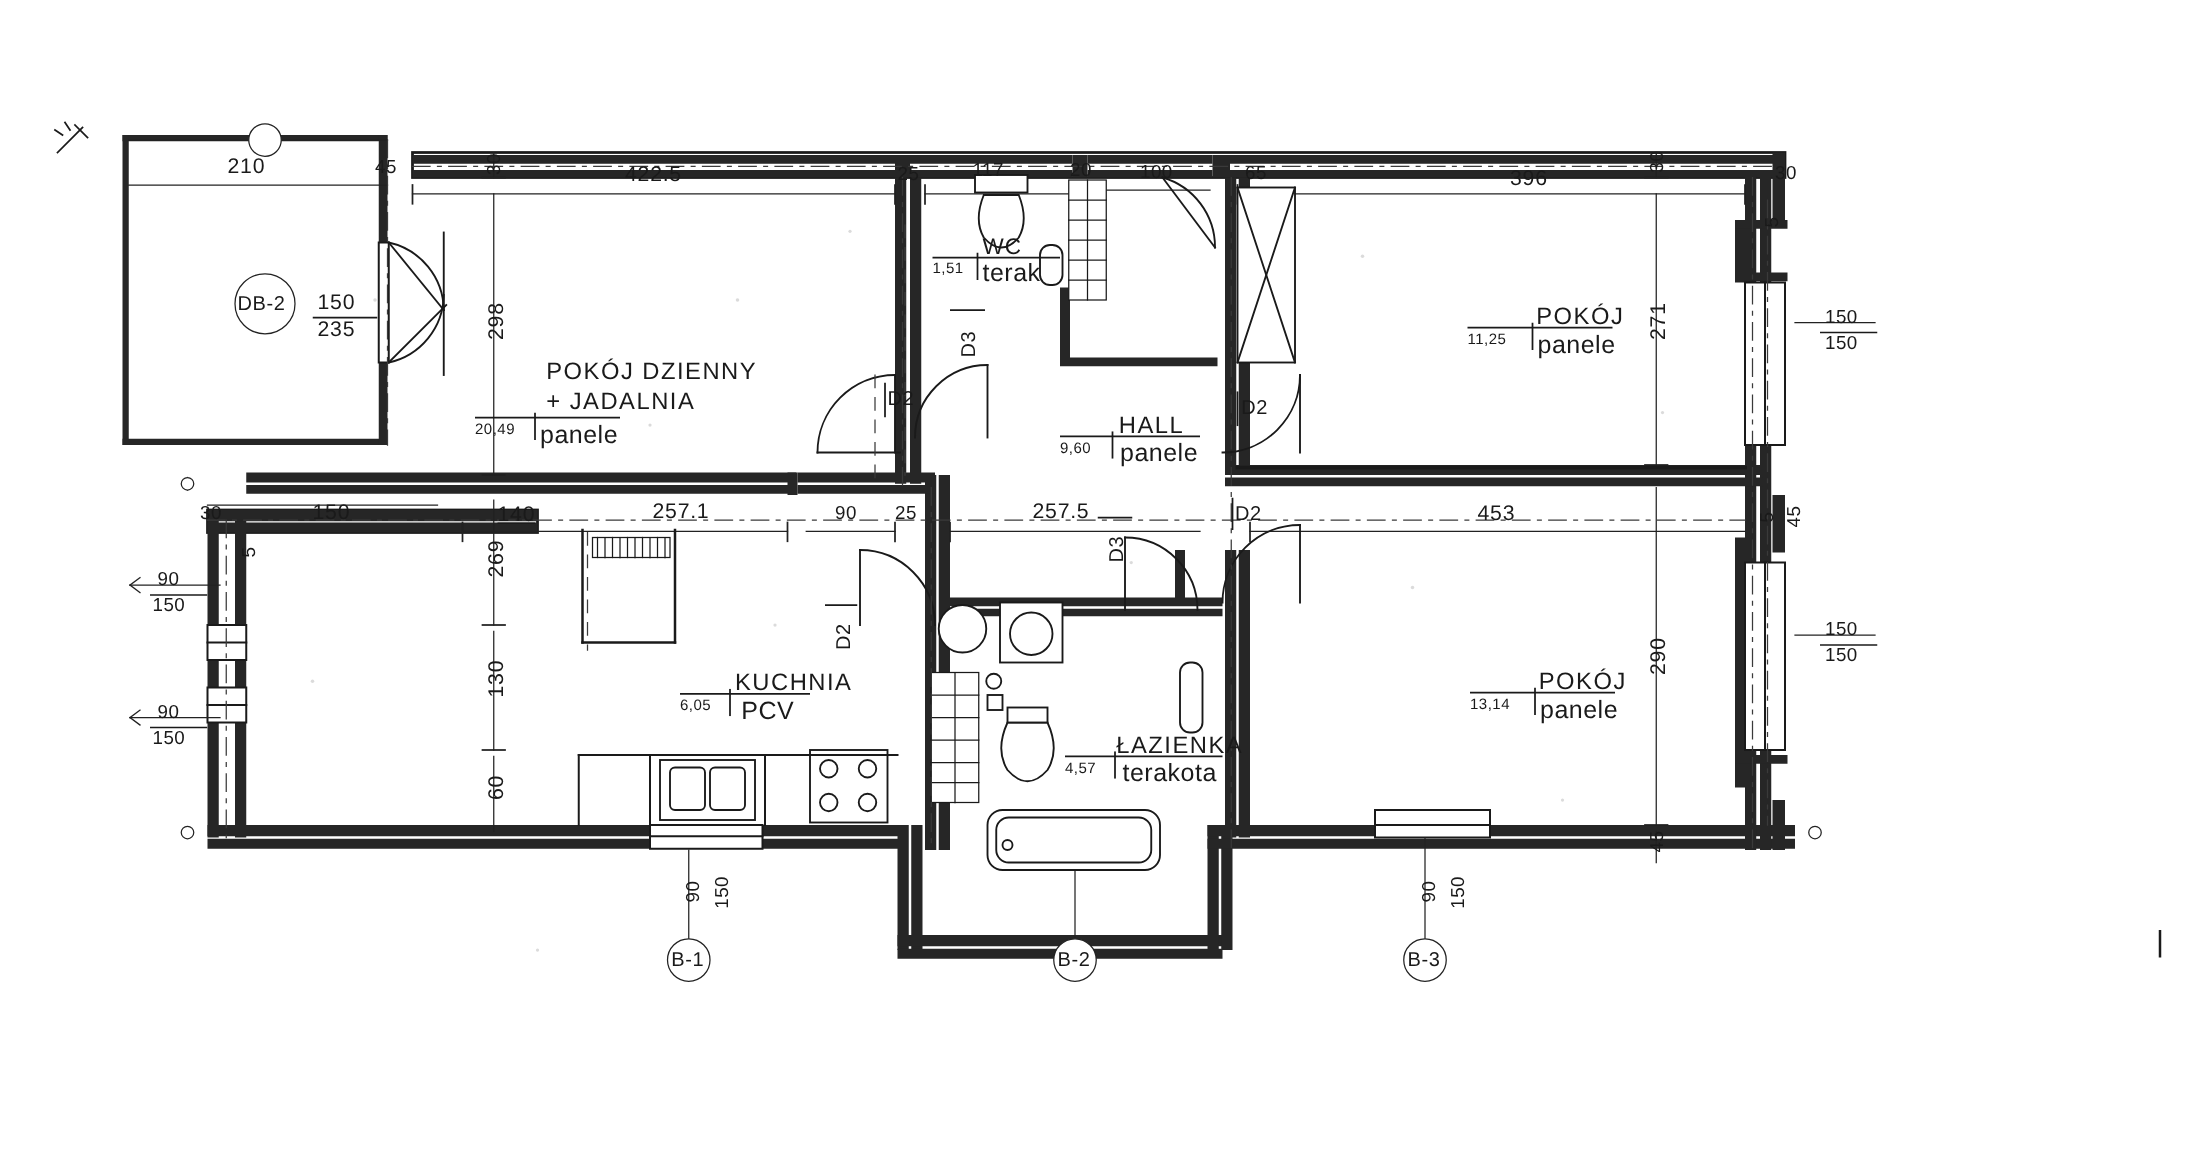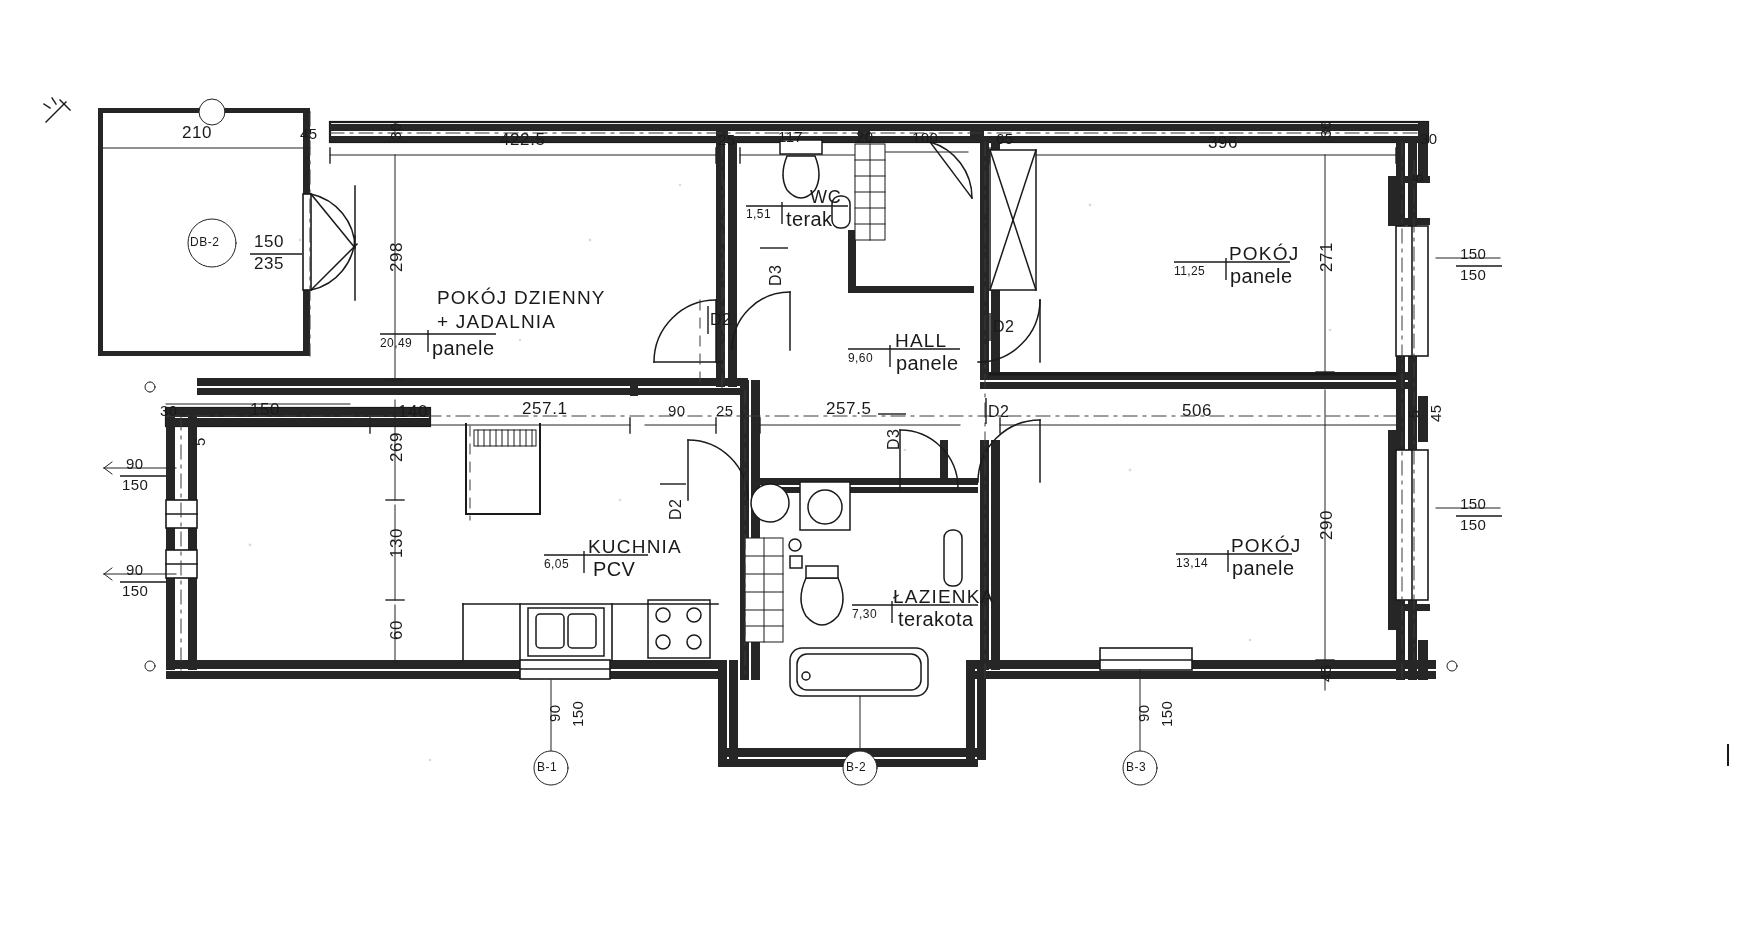--- a/index.html
+++ b/index.html
@@ -29,21 +29,21 @@
   .room-fin  { font-size:20px; letter-spacing:0.4px; }
   .dim { font-size:17px; letter-spacing:0.6px; }
   .dim-sm { font-size:15px; letter-spacing:0.4px; }
   .dim-v {
     transform-origin:0 0;
     transform:rotate(-90deg);
   }
   .door-tag { font-size:16px; letter-spacing:0.5px; }
   .door-tag-v { transform-origin:0 0; transform:rotate(-90deg); font-size:16px; }
   .wcname { font-size:18px; letter-spacing:0.8px; }
-  .circ-tag { font-size:12px; letter-spacing:0.5px; }
+  .circ-tag { font-size:16px; letter-spacing:0.5px; }
 </style>
 </head>
 <body>
 
 <div id="plan-root">
 
 <svg id="plan" viewBox="0 0 1748 930" xmlns="http://www.w3.org/2000/svg">
   <rect x="0" y="0" width="1748" height="930" fill="#ffffff"></rect>
 
   <g stroke="#1a1a1a" fill="none" stroke-linecap="square">
@@ -408,38 +408,38 @@
 </svg>
 
 <div class="lbl room-name" style="left:588px; top:537px;">KUCHNIA</div>
 <div class="lbl room-area" style="left:544px; top:558px;">6,05</div>
 <div class="lbl room-fin" style="left:593px; top:559px;">PCV</div>
 <svg style="position:absolute;left:542px;top:551px;" width="108" height="22">
   <line x1="2" y1="4" x2="106" y2="4" stroke="#1a1a1a" stroke-width="1.4"></line>
   <line x1="42" y1="0" x2="42" y2="22" stroke="#1a1a1a" stroke-width="1.4"></line>
 </svg>
 
-<div class="lbl wcname" style="left:786px; top:188px;margin-left:24px;">WC</div>
+<div class="lbl wcname" style="left:786px; top:188px;">WC</div>
 <div class="lbl room-area" style="left:746px; top:208px;">1,51</div>
 <div class="lbl room-fin" style="left:786px; top:209px;">terak</div>
 <svg style="position:absolute;left:744px;top:202px;" width="106" height="22">
   <line x1="2" y1="4" x2="104" y2="4" stroke="#1a1a1a" stroke-width="1.4"></line>
   <line x1="38" y1="0" x2="38" y2="22" stroke="#1a1a1a" stroke-width="1.4"></line>
 </svg>
 
 <div class="lbl room-name" style="left:895px; top:331px;">HALL</div>
 <div class="lbl room-area" style="left:848px; top:352px;">9,60</div>
 <div class="lbl room-fin" style="left:896px; top:353px;">panele</div>
 <svg style="position:absolute;left:846px;top:345px;" width="116" height="22">
   <line x1="2" y1="4" x2="114" y2="4" stroke="#1a1a1a" stroke-width="1.4"></line>
   <line x1="44" y1="0" x2="44" y2="22" stroke="#1a1a1a" stroke-width="1.4"></line>
 </svg>
 
 <div class="lbl room-name" style="left:893px; top:587px;">ŁAZIENKA</div>
-<div class="lbl room-area" style="left:852px; top:608px;">7,30</div>
+<div class="lbl room-area" style="left:852px; top:608px;">4,57</div>
 <div class="lbl room-fin" style="left:898px; top:609px;">terakota</div>
 <svg style="position:absolute;left:850px;top:601px;" width="130" height="22">
   <line x1="2" y1="4" x2="128" y2="4" stroke="#1a1a1a" stroke-width="1.4"></line>
   <line x1="42" y1="0" x2="42" y2="22" stroke="#1a1a1a" stroke-width="1.4"></line>
 </svg>
 
 <div class="lbl room-name" style="left:1229px; top:244px;">POKÓJ</div>
 <div class="lbl room-area" style="left:1174px; top:265px;">11,25</div>
 <div class="lbl room-fin" style="left:1230px; top:266px;">panele</div>
 <svg style="position:absolute;left:1172px;top:258px;" width="120" height="22">
@@ -466,21 +466,21 @@
 <div class="lbl dim" style="left:1208px; top:134px;">396</div>
 <div class="lbl dim-sm" style="left:1420px; top:131px;">30</div>
 
 <div class="lbl dim-sm" style="left:160px; top:403px;">30</div>
 <div class="lbl dim" style="left:250px; top:401px;">150</div>
 <div class="lbl dim" style="left:398px; top:403px;text-decoration:underline;">140</div>
 <div class="lbl dim" style="left:522px; top:400px;">257.1</div>
 <div class="lbl dim-sm" style="left:668px; top:403px;">90</div>
 <div class="lbl dim-sm" style="left:716px; top:403px;">25</div>
 <div class="lbl dim" style="left:826px; top:400px;">257.5</div>
-<div class="lbl dim" style="left:1182px; top:402px;">506</div>
+<div class="lbl dim" style="left:1182px; top:402px;">453</div>
 
 <div class="lbl dim-sm dim-v" style="left:388px; top:140px;">30</div>
 <div class="lbl dim dim-v" style="left:388px; top:272px;">298</div>
 <div class="lbl dim dim-v" style="left:388px; top:462px;">269</div>
 <div class="lbl dim dim-v" style="left:388px; top:558px;">130</div>
 <div class="lbl dim dim-v" style="left:388px; top:640px;">60</div>
 <div class="lbl dim-sm dim-v" style="left:1318px; top:138px;">30</div>
 <div class="lbl dim dim-v" style="left:1318px; top:272px;">271</div>
 <div class="lbl dim dim-v" style="left:1318px; top:540px;">290</div>
 <div class="lbl dim-sm dim-v" style="left:1318px; top:682px;">45</div>

